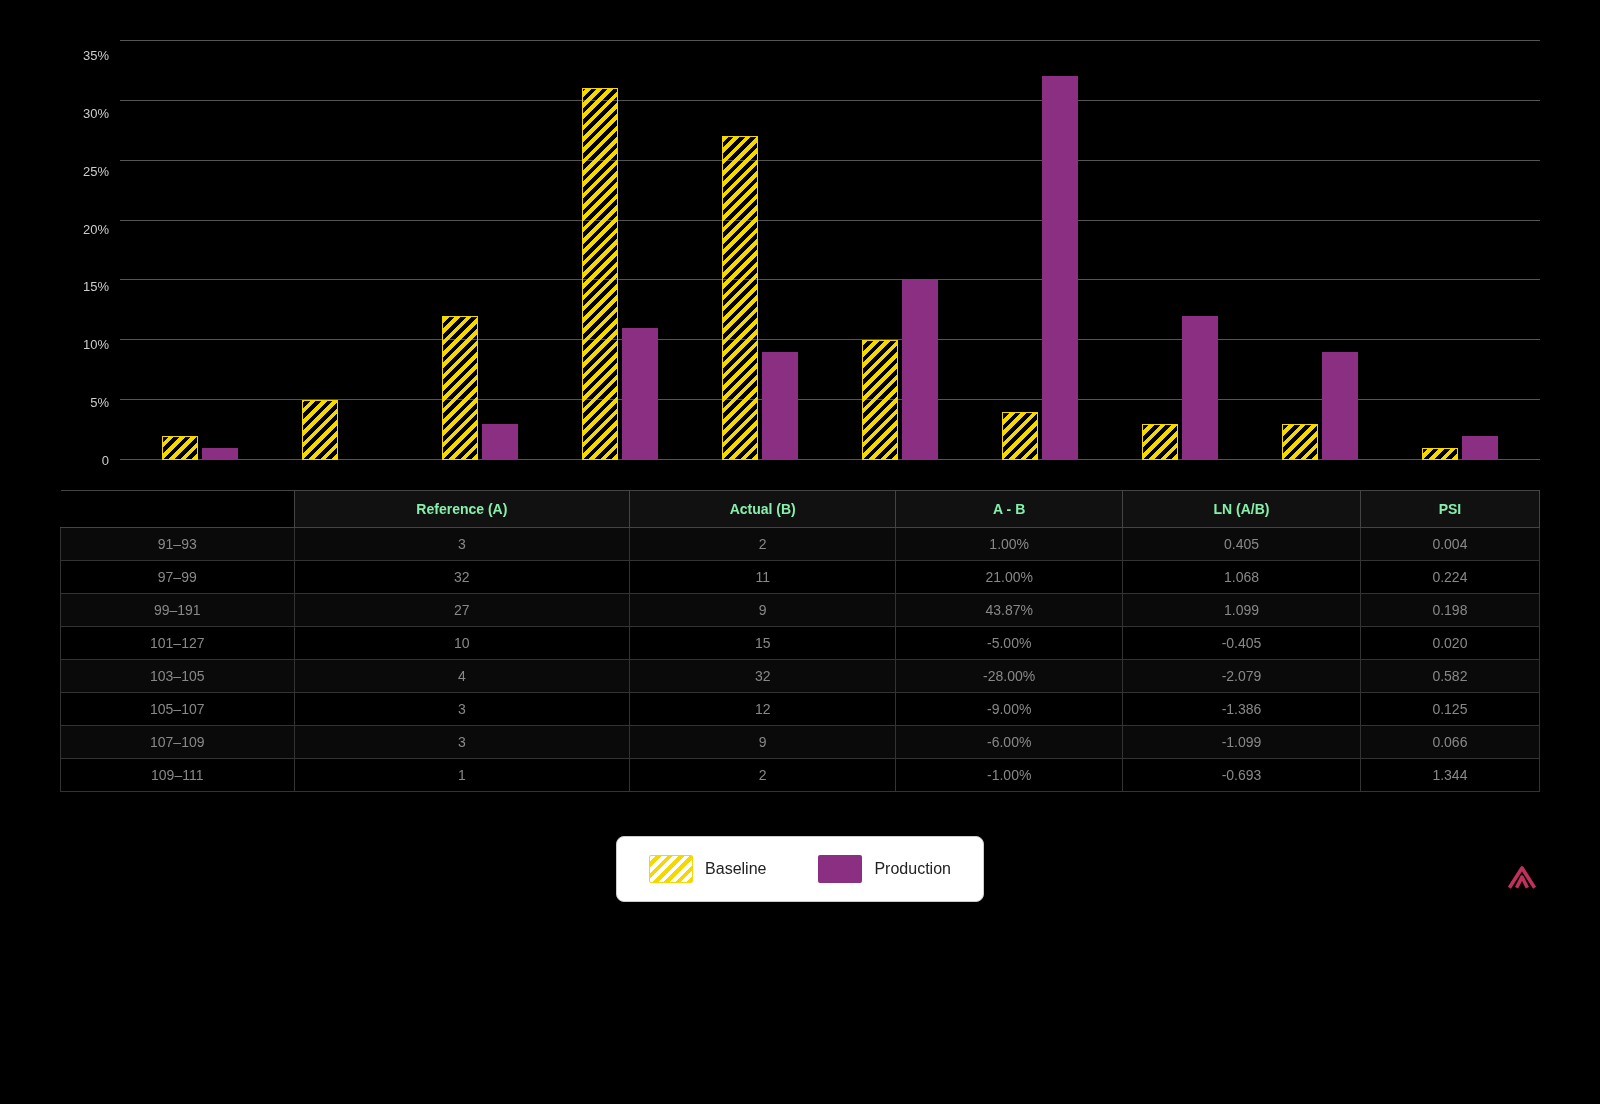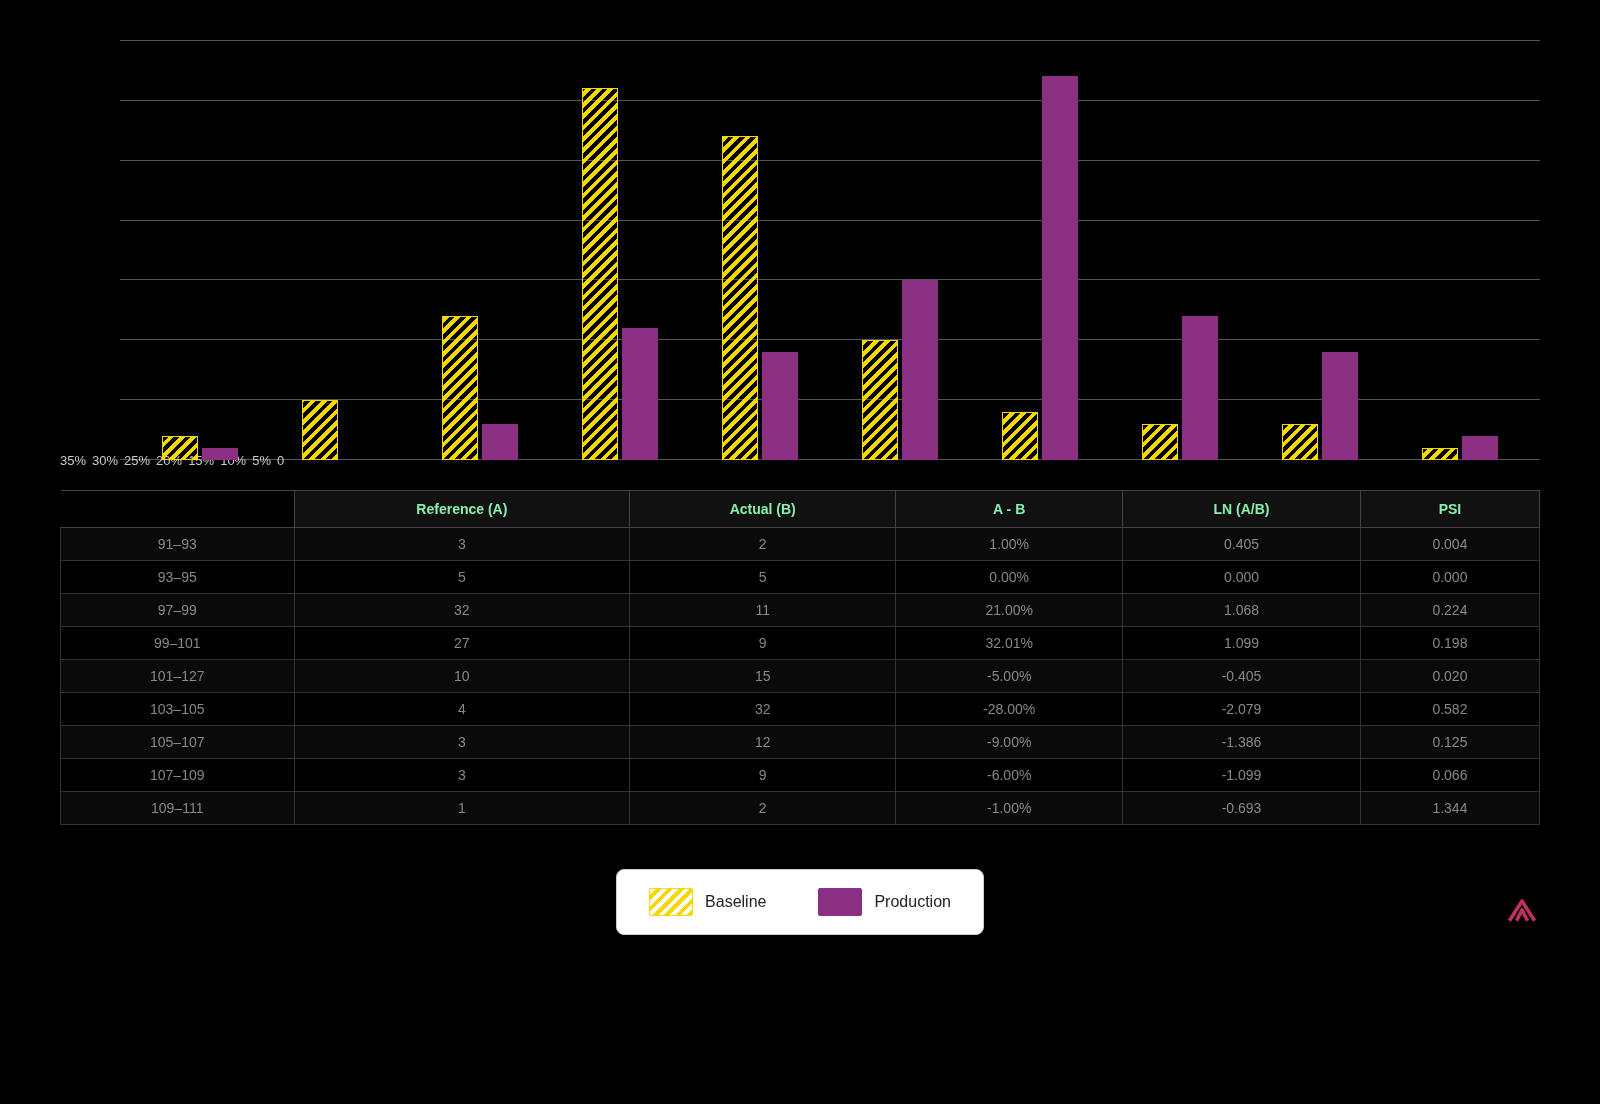--- a/index.html
+++ b/index.html
@@ -41,21 +41,21 @@
     }
 
     
     .y-axis {
       position: absolute;
       left: 0;
       top: 0;
       height: 100%;
       width: 55px;
       display: flex;
-      flex-direction: row;
+      flex-direction: column;
       justify-content: space-between;
       align-items: flex-end;
     }
 
     .y-label {
       font-size: 13px;
       color: #ccc;
       padding-right: 6px;
       transform: translateY(50%);
     }
@@ -358,40 +358,32 @@
     <tbody id="table-body">
     <tr>
           <td>91–93</td>
           <td>3</td>
           <td>2</td>
           <td>1.00%</td>
           <td>0.405</td>
           <td>0.004</td>
         </tr>
         <tr>
-          <td>93–95</td>
-          <td>5</td>
-          <td>5</td>
-          <td>0.00%</td>
-          <td>0.000</td>
-          <td>0.000</td>
-        </tr>
-        <tr>
           <td>97–99</td>
           <td>32</td>
           <td>11</td>
           <td>21.00%</td>
           <td>1.068</td>
           <td>0.224</td>
         </tr>
         <tr>
-          <td>99–101</td>
+          <td>99–191</td>
           <td>27</td>
           <td>9</td>
-          <td>32.01%</td>
+          <td>43.87%</td>
           <td>1.099</td>
           <td>0.198</td>
         </tr>
         <tr>
           <td>101–127</td>
           <td>10</td>
           <td>15</td>
           <td>-5.00%</td>
           <td>-0.405</td>
           <td>0.020</td>

